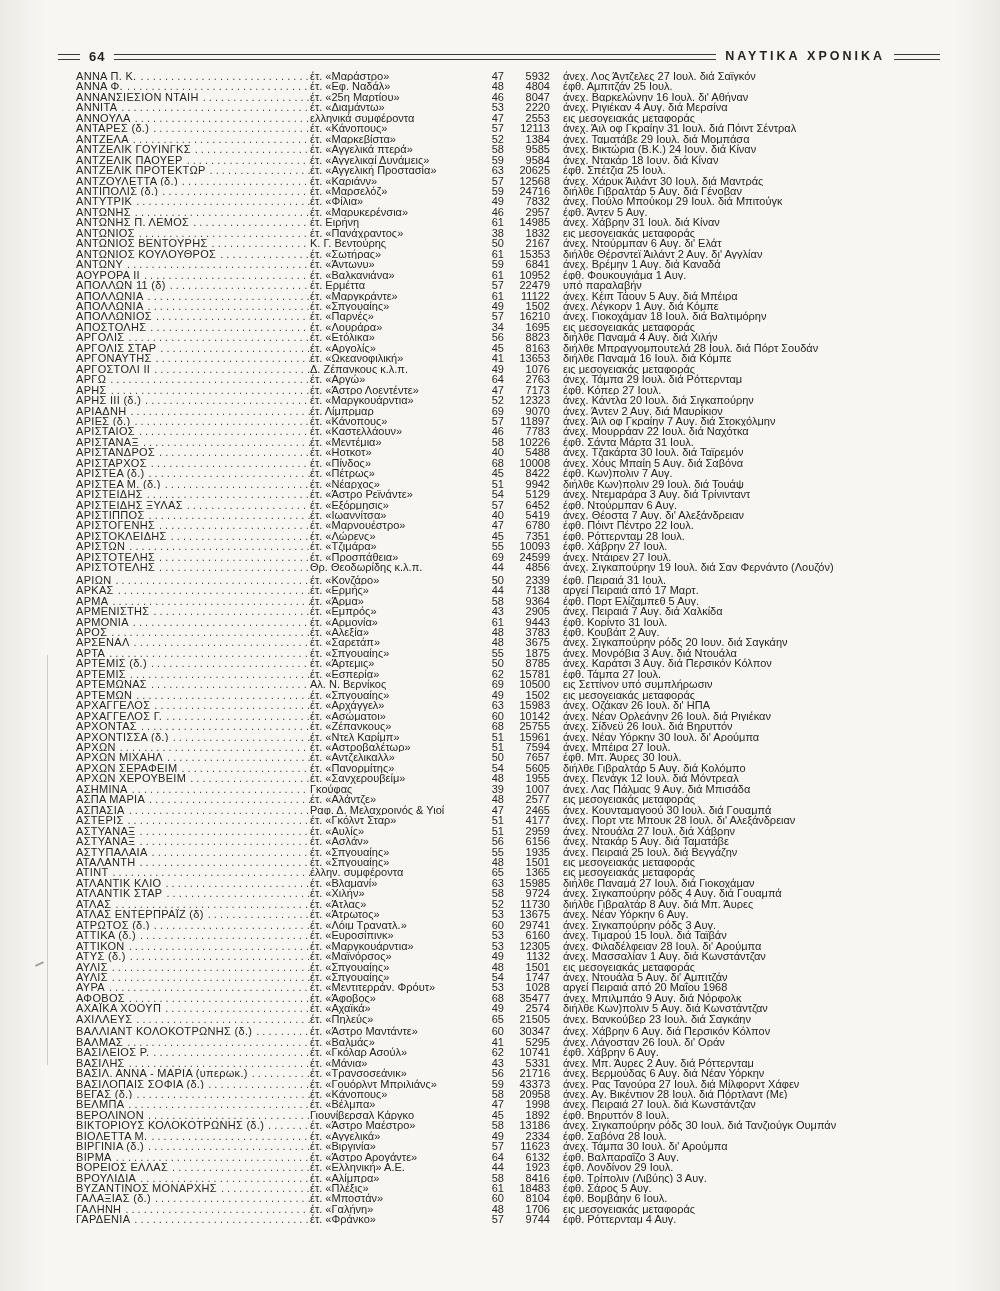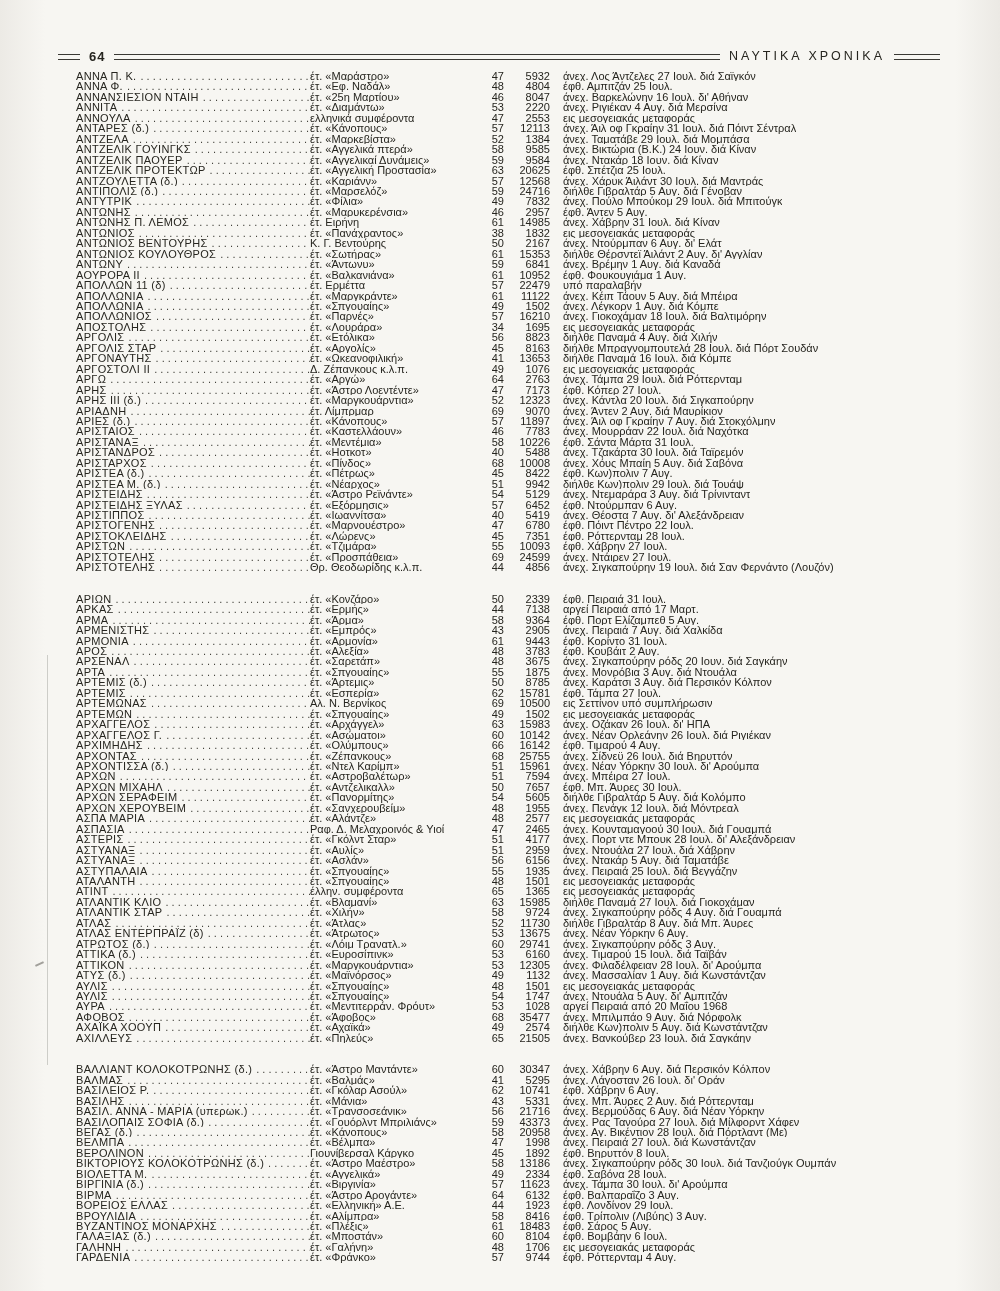--- a/index.html
+++ b/index.html
@@ -16,27 +16,27 @@
   
   .page-header{
     position:absolute;left:58px;right:60px;top:50px;
     display:flex;align-items:center;gap:9px;
   }
   .dbl{height:4px;border-top:1.5px solid #3a3934;border-bottom:1.5px solid #3a3934}
   .dbl.left{width:22px}
   .dbl.mid{flex:1}
   .dbl.right{width:46px}
   .pg-num{font-size:13px;font-weight:bold;letter-spacing:1px;line-height:1}
-  .jr-title{font-size:12.5px;font-weight:normal;letter-spacing:3px;line-height:1}
+  .jr-title{font-size:12.5px;font-weight:bold;letter-spacing:3px;line-height:1}
   
   .table{
     position:absolute;left:76px;right:70px;top:71px;
     font-size:11px;line-height:10.45px;
   }
-  .group + .group{margin-top:21px}
+  .group + .group{margin-top:2px}
   .row{display:flex;white-space:nowrap}
   .c-name{width:234px;display:flex;overflow:hidden;flex:none}
   .nm{letter-spacing:.3px}
   .dots{flex:1;overflow:hidden;margin-left:4px;color:#45443d}
   .dots::before{content:". . . . . . . . . . . . . . . . . . . . . . . . . . . . . . . . . . . . . . . . . . . . . . ."}
   .c-agent{width:170px;overflow:hidden;flex:none}
   .c-n1{width:24px;text-align:right;flex:none}
   .c-n2{width:46px;text-align:right;flex:none}
   .c-status{padding-left:13px;overflow:hidden}
   
@@ -674,30 +674,20 @@
             <span class="nm">ΑΡΧΑΓΓΕΛΟΣ Γ.</span>
             <span class="dots"></span>
           </span>
           <span class="c-agent">έτ. «Ασώματοι»</span>
           <span class="c-n1">60</span>
           <span class="c-n2">10142</span>
           <span class="c-status">άνεχ. Νέαν Ορλεάνην 26 Ιουλ. διά Ριγιέκαν</span>
         </div>
         <div class="row">
           <span class="c-name">
-            <span class="nm">ΑΡΧΙΜΗΔΗΣ</span>
-            <span class="dots"></span>
-          </span>
-          <span class="c-agent">έτ. «Ολύμπους»</span>
-          <span class="c-n1">66</span>
-          <span class="c-n2">16142</span>
-          <span class="c-status">έφθ. Τιμαρού 4 Αυγ.</span>
-        </div>
-        <div class="row">
-          <span class="c-name">
             <span class="nm">ΑΡΧΟΝΤΑΣ</span>
             <span class="dots"></span>
           </span>
           <span class="c-agent">έτ. «Ζέπανκους»</span>
           <span class="c-n1">68</span>
           <span class="c-n2">25755</span>
           <span class="c-status">άνεχ. Σίδνεϋ 26 Ιουλ. διά Βηρυττόν</span>
         </div>
         <div class="row">
           <span class="c-name">
@@ -741,20 +731,30 @@
         </div>
         <div class="row">
           <span class="c-name">
             <span class="nm">ΑΡΧΩΝ ΧΕΡΟΥΒΕΙΜ</span>
             <span class="dots"></span>
           </span>
           <span class="c-agent">έτ. «Σανχερουβείμ»</span>
           <span class="c-n1">48</span>
           <span class="c-n2">1955</span>
           <span class="c-status">άνεχ. Πενάγκ 12 Ιουλ. διά Μόντρεαλ</span>
+        </div>
+        <div class="row">
+          <span class="c-name">
+            <span class="nm">ΑΣΗΜΙΝΑ</span>
+            <span class="dots"></span>
+          </span>
+          <span class="c-agent">Γκούφας</span>
+          <span class="c-n1">39</span>
+          <span class="c-n2">1007</span>
+          <span class="c-status">άνεχ. Λας Πάλμας 9 Αυγ. διά Μπισάδα</span>
         </div>
         <div class="row">
           <span class="c-name">
             <span class="nm">ΑΣΠΑ ΜΑΡΙΑ</span>
             <span class="dots"></span>
           </span>
           <span class="c-agent">έτ. «Αλάντζε»</span>
           <span class="c-n1">48</span>
           <span class="c-n2">2577</span>
           <span class="c-status">εις μεσογειακάς μεταφοράς</span>

